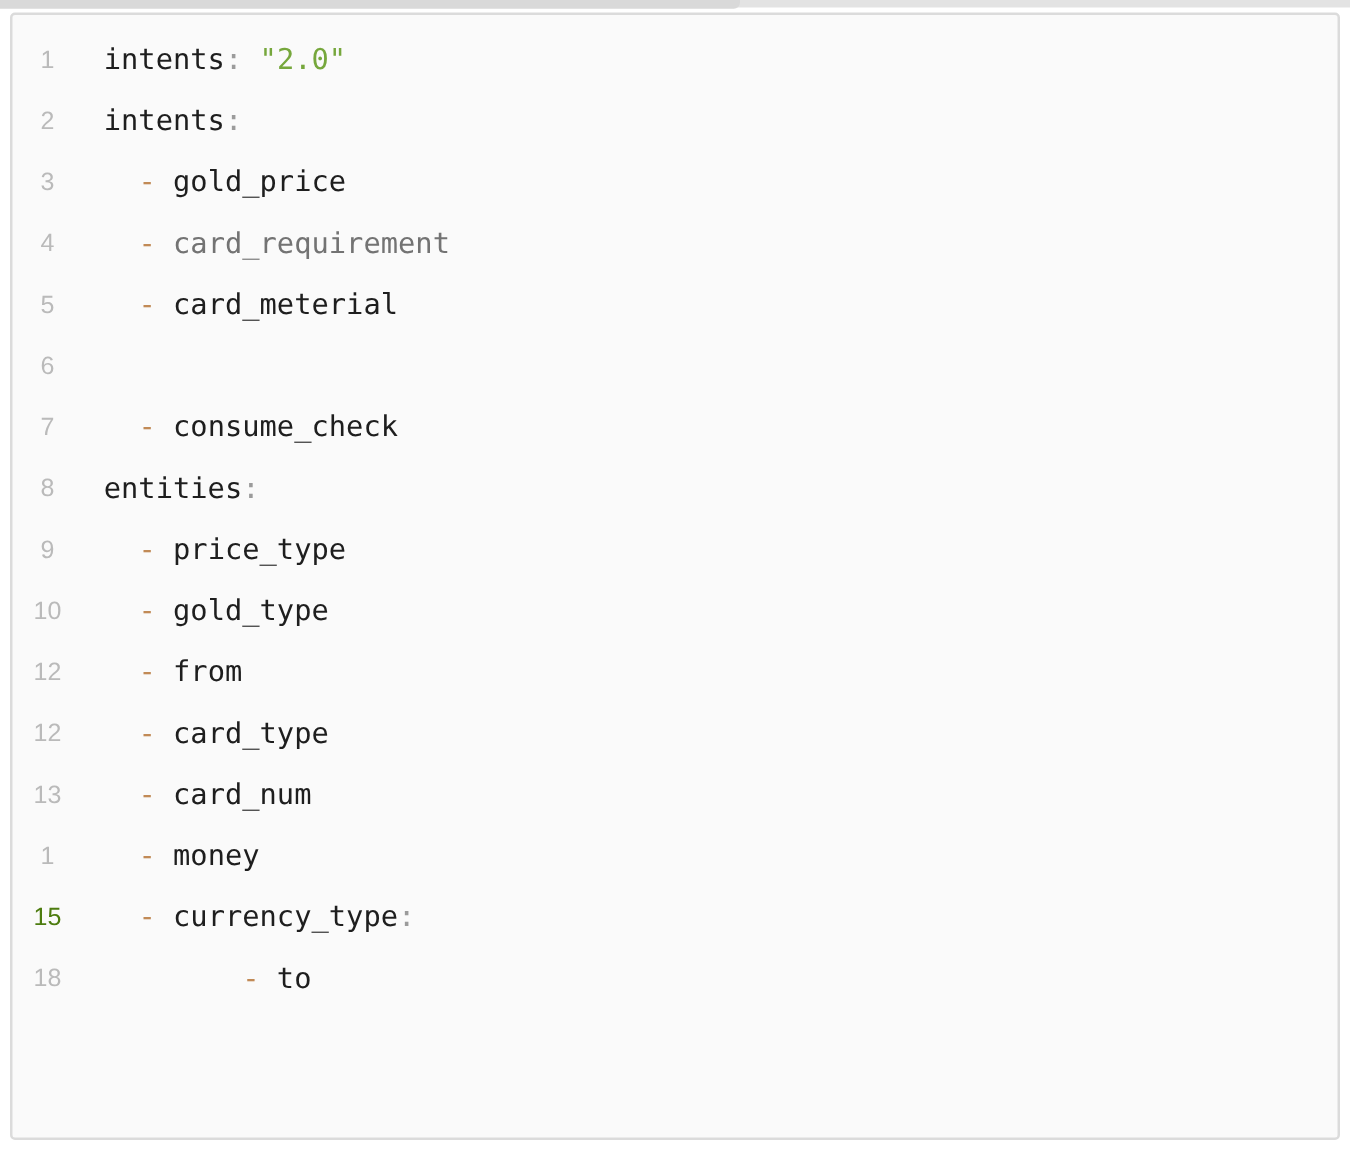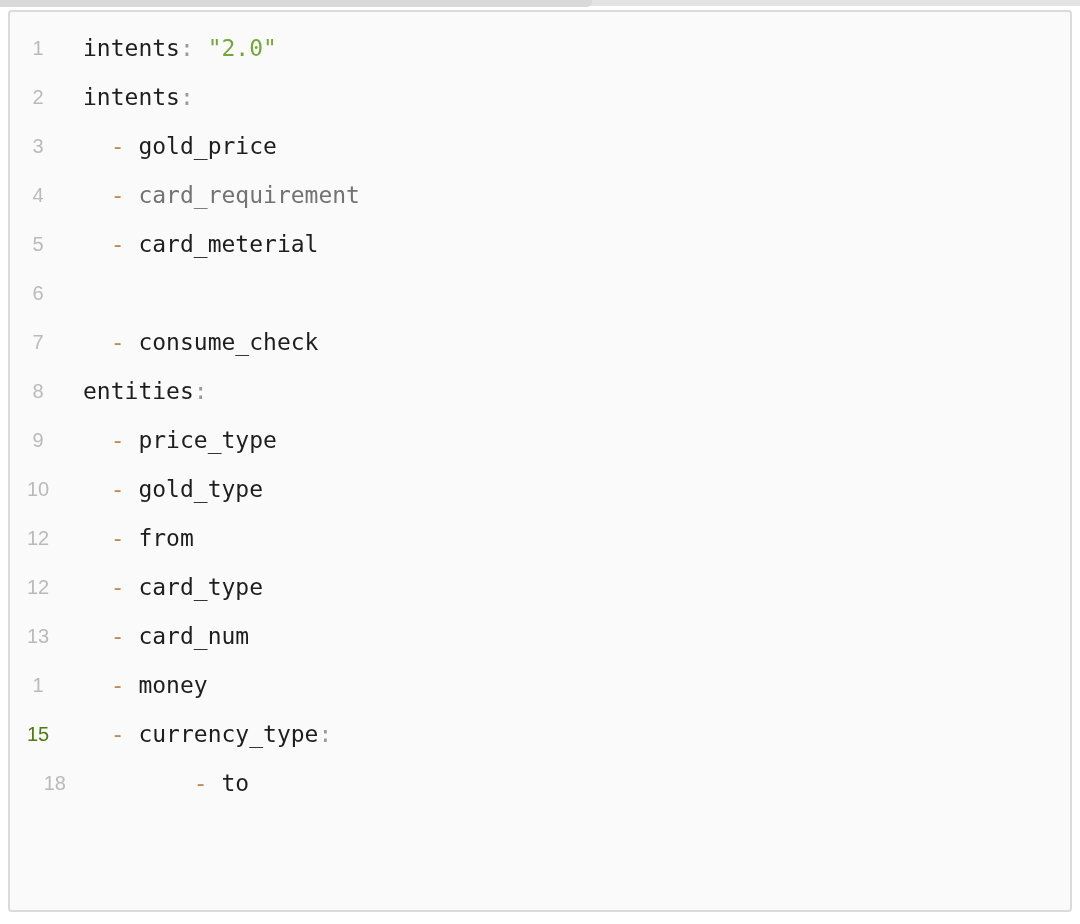--- a/index.html
+++ b/index.html
@@ -123,18 +123,18 @@
   </div>
         <div class="line">
     <span class="ln" style="color: rgb(186, 186, 186);">1</span>
     <span class="code"><span style="color: rgb(30, 30, 30);">  </span><span style="color: rgb(193, 138, 86);">-</span><span style="color: rgb(30, 30, 30);"> money</span></span>
   </div>
         <div class="line">
     <span class="ln" style="color: #4d7c0f;">15</span>
     <span class="code"><span style="color: rgb(30, 30, 30);">  </span><span style="color: rgb(193, 138, 86);">-</span><span style="color: rgb(30, 30, 30);"> currency_type</span><span style="color: rgb(155, 155, 155);">:</span></span>
   </div>
         <div class="line">
-    <span class="ln" style="color: rgb(186, 186, 186); text-align: right;">18</span>
+    <span class="ln" style="color: rgb(186, 186, 186);">18</span>
     <span class="code"><span style="color: rgb(30, 30, 30);">        </span><span style="color: rgb(193, 138, 86);">-</span><span style="color: rgb(30, 30, 30);"> to</span></span>
   </div>
       </div>
   </div>
 </div>
 
 </body></html>

